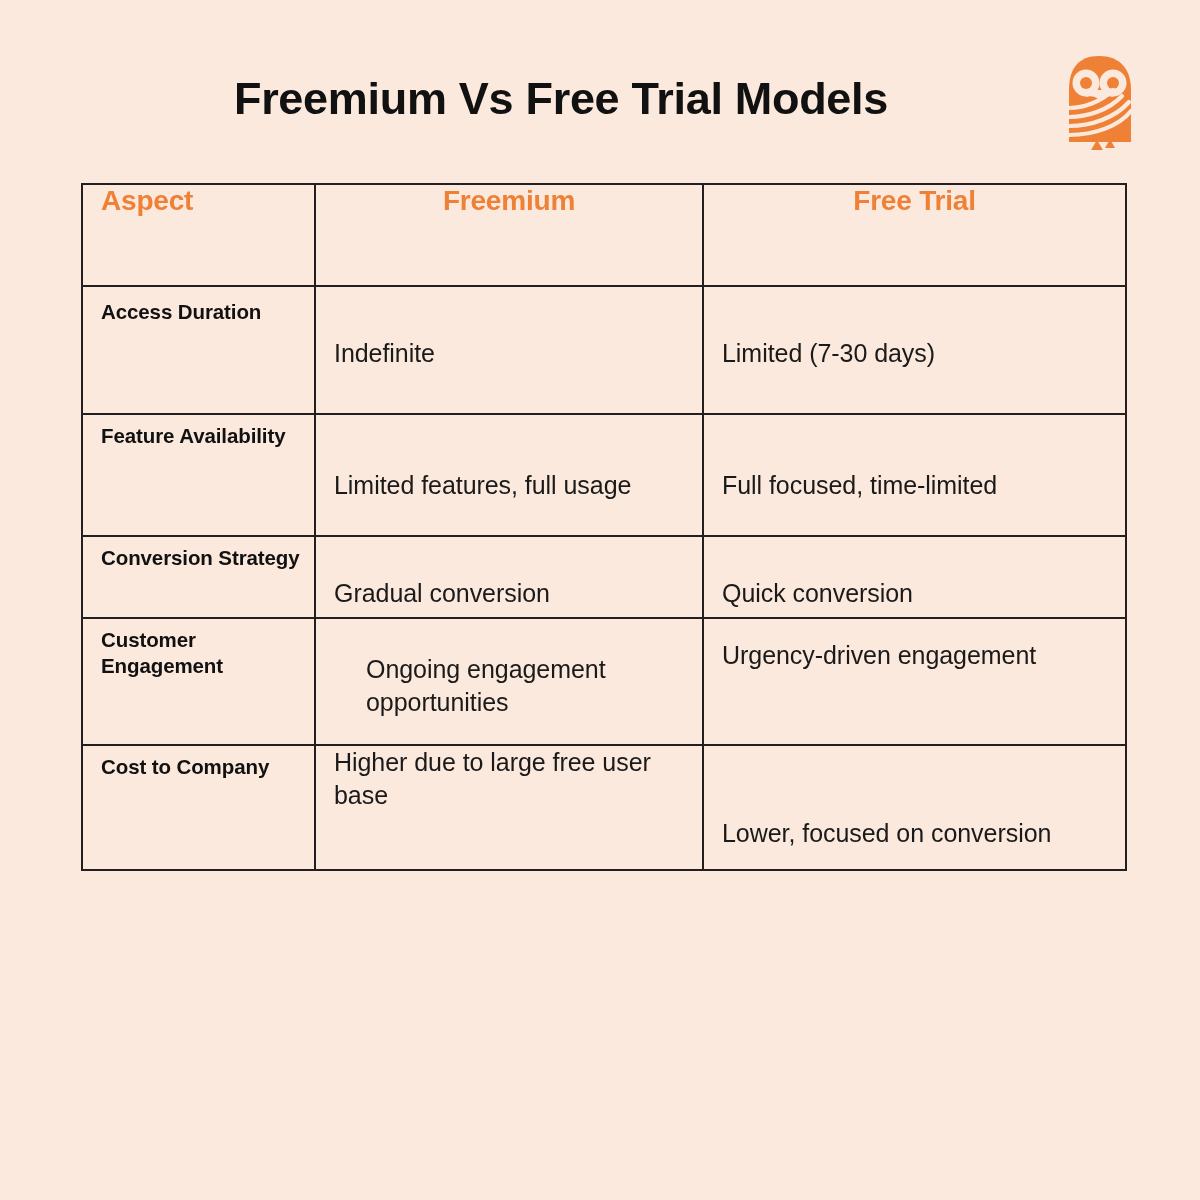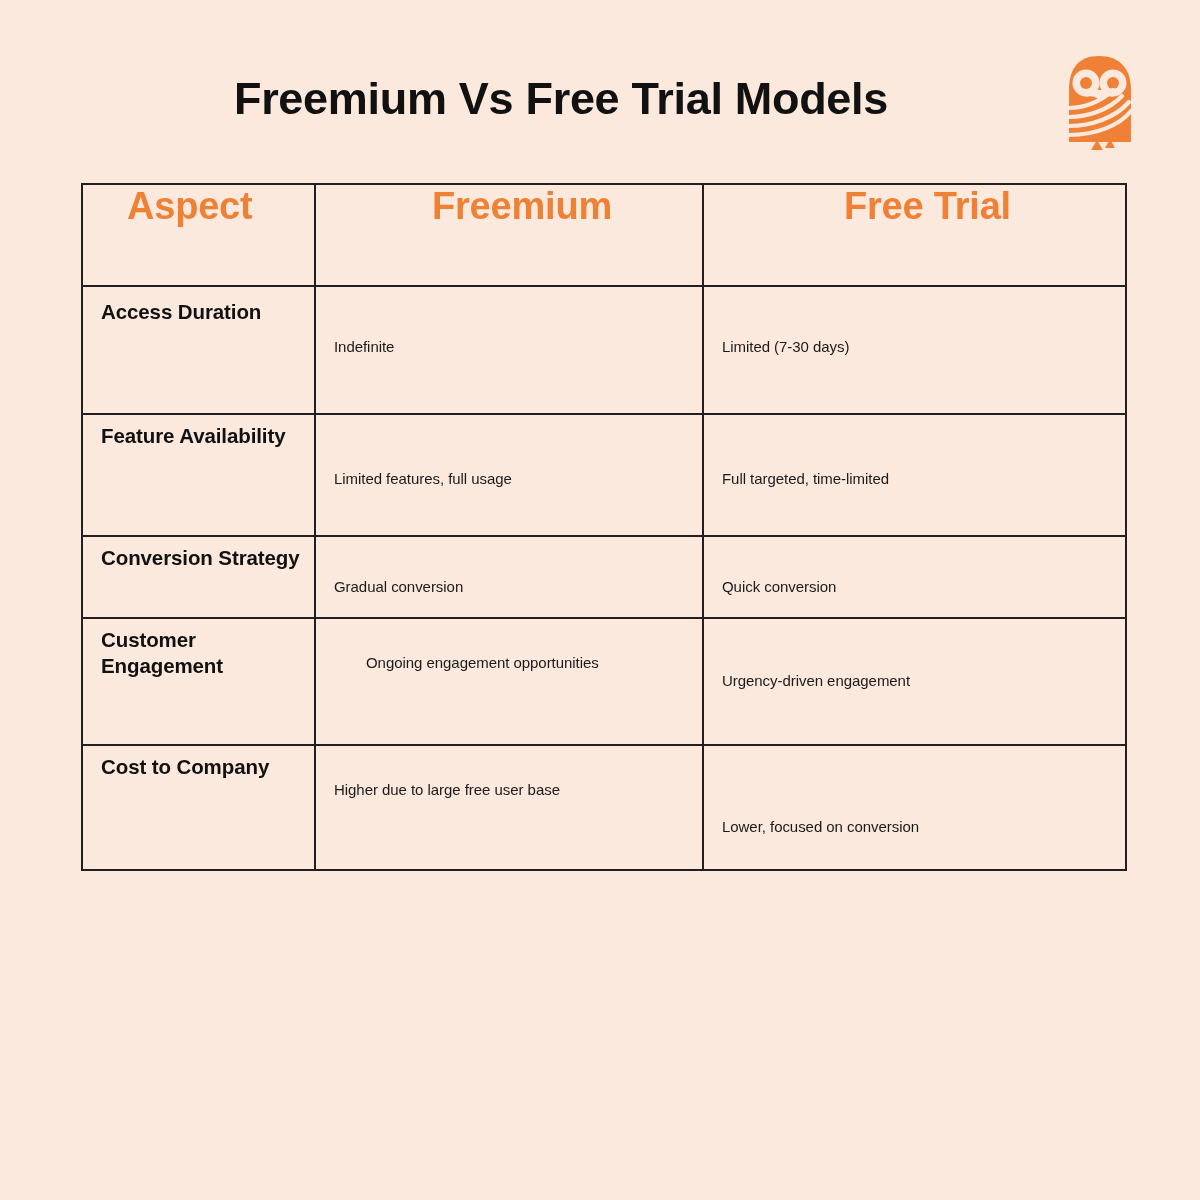--- a/index.html
+++ b/index.html
@@ -70,25 +70,24 @@
   .col-aspect   { width: 233px; }
   .col-freemium { width: 388px; }
   .col-trial    { width: 423px; }
 
   
   .hcell {
     height: 100px;
     vertical-align: middle;
   }
   .hcell .htext {
-    font-size: 38px;
+    font-size: 28px;
     font-weight: bold;
     color: #EF8136;
     letter-spacing: -0.2px;
-    margin-left: 26px;
   }
   .hcell.left  .htext { padding-left: 18px; text-align: left; }
   .hcell.mid   .htext { text-align: center; }
   .hcell.right .htext { text-align: center; }
 
   
   .aspect-cell {
     vertical-align: middle;
   }
   .aspect-cell .atext {
@@ -97,21 +96,21 @@
     font-weight: bold;
     color: #111111;
     line-height: 1.28;
     letter-spacing: -0.1px;
     margin-top: 8px;
   }
   .val-cell {
     vertical-align: top;
   }
   .val-cell .vtext {
-    font-size: 15px;
+    font-size: 25px;
     font-weight: normal;
     color: #1a1a1a;
     line-height: 1.33;
     letter-spacing: -0.05px;
   }
   .val-cell.c1 .vtext { padding: 0 14px 0 18px; }
   .val-cell.c2 .vtext { padding: 0 14px 0 18px; }
 
   
   .r1 { height: 128px; }
@@ -126,22 +125,22 @@
   .r1 .c2 .vtext { padding-top: 50px; }
   .r2 .c1 .vtext { padding-top: 54px; }
   .r2 .c2 .vtext { padding-top: 54px; }
   .r3 .c1 .vtext { padding-top: 27px; }
   .r3 .c2 .vtext { padding-top: 40px; }
   .r4 .c1 .vtext { padding-top: 40px; }
   .r4 .c2 .vtext { padding-top: 40px; }
   .r5 .c1 .vtext { padding-top: 44px; }
   .r5 .c2 .vtext { padding-top: 44px; }
   .r6 .c1 .vtext { padding-top: 34px; margin-left: 32px; }
-  .r6 .c2 .vtext { padding-top: 52px; }
-  .r7 .c1 .vtext { padding-top: 34px; }
+  .r6 .c2 .vtext { padding-top: 20px; }
+  .r7 .c1 .vtext { }
   .r7 .c2 .vtext { padding-top: 48px; margin-top: 23px; }
 
   .r1 .aspect-cell .atext { padding-top: 4px; }
   .r3 .aspect-cell .atext { padding-top: 4px; }
 </style>
 </head>
 <body>
 
 <div class="page">
 
@@ -207,21 +206,21 @@
         </td>
       </tr>
       <tr class="r2">
         <td class="aspect-cell">
           <div class="atext">Feature Availability</div>
         </td>
         <td class="val-cell c1">
           <div class="vtext">Limited features, full usage</div>
         </td>
         <td class="val-cell c2">
-          <div class="vtext">Full targeted, time-limited</div>
+          <div class="vtext">Full focused, time-limited</div>
         </td>
       </tr>
       <tr class="r4">
         <td class="aspect-cell">
           <div class="atext">Conversion Strategy</div>
         </td>
         <td class="val-cell c1">
           <div class="vtext">Gradual conversion</div>
         </td>
         <td class="val-cell c2">

